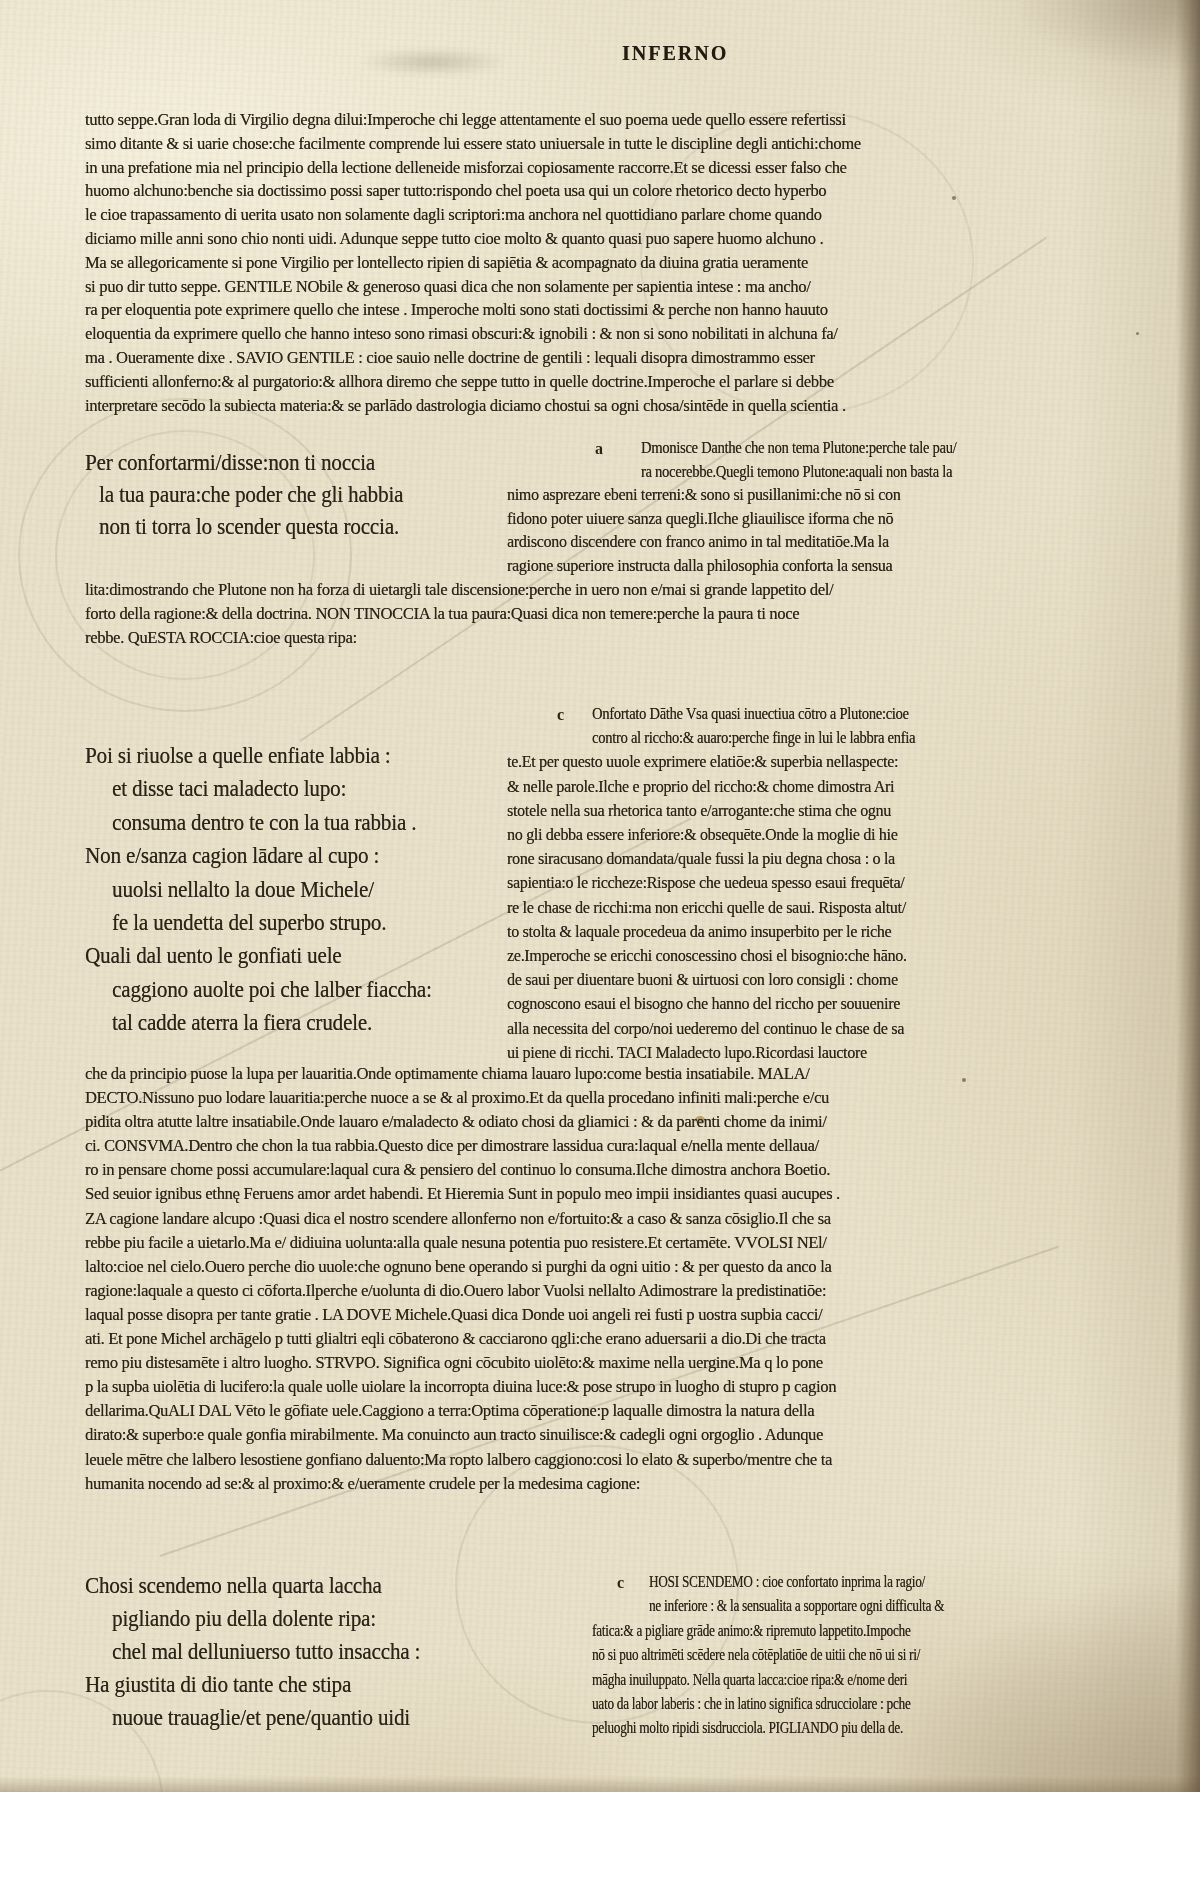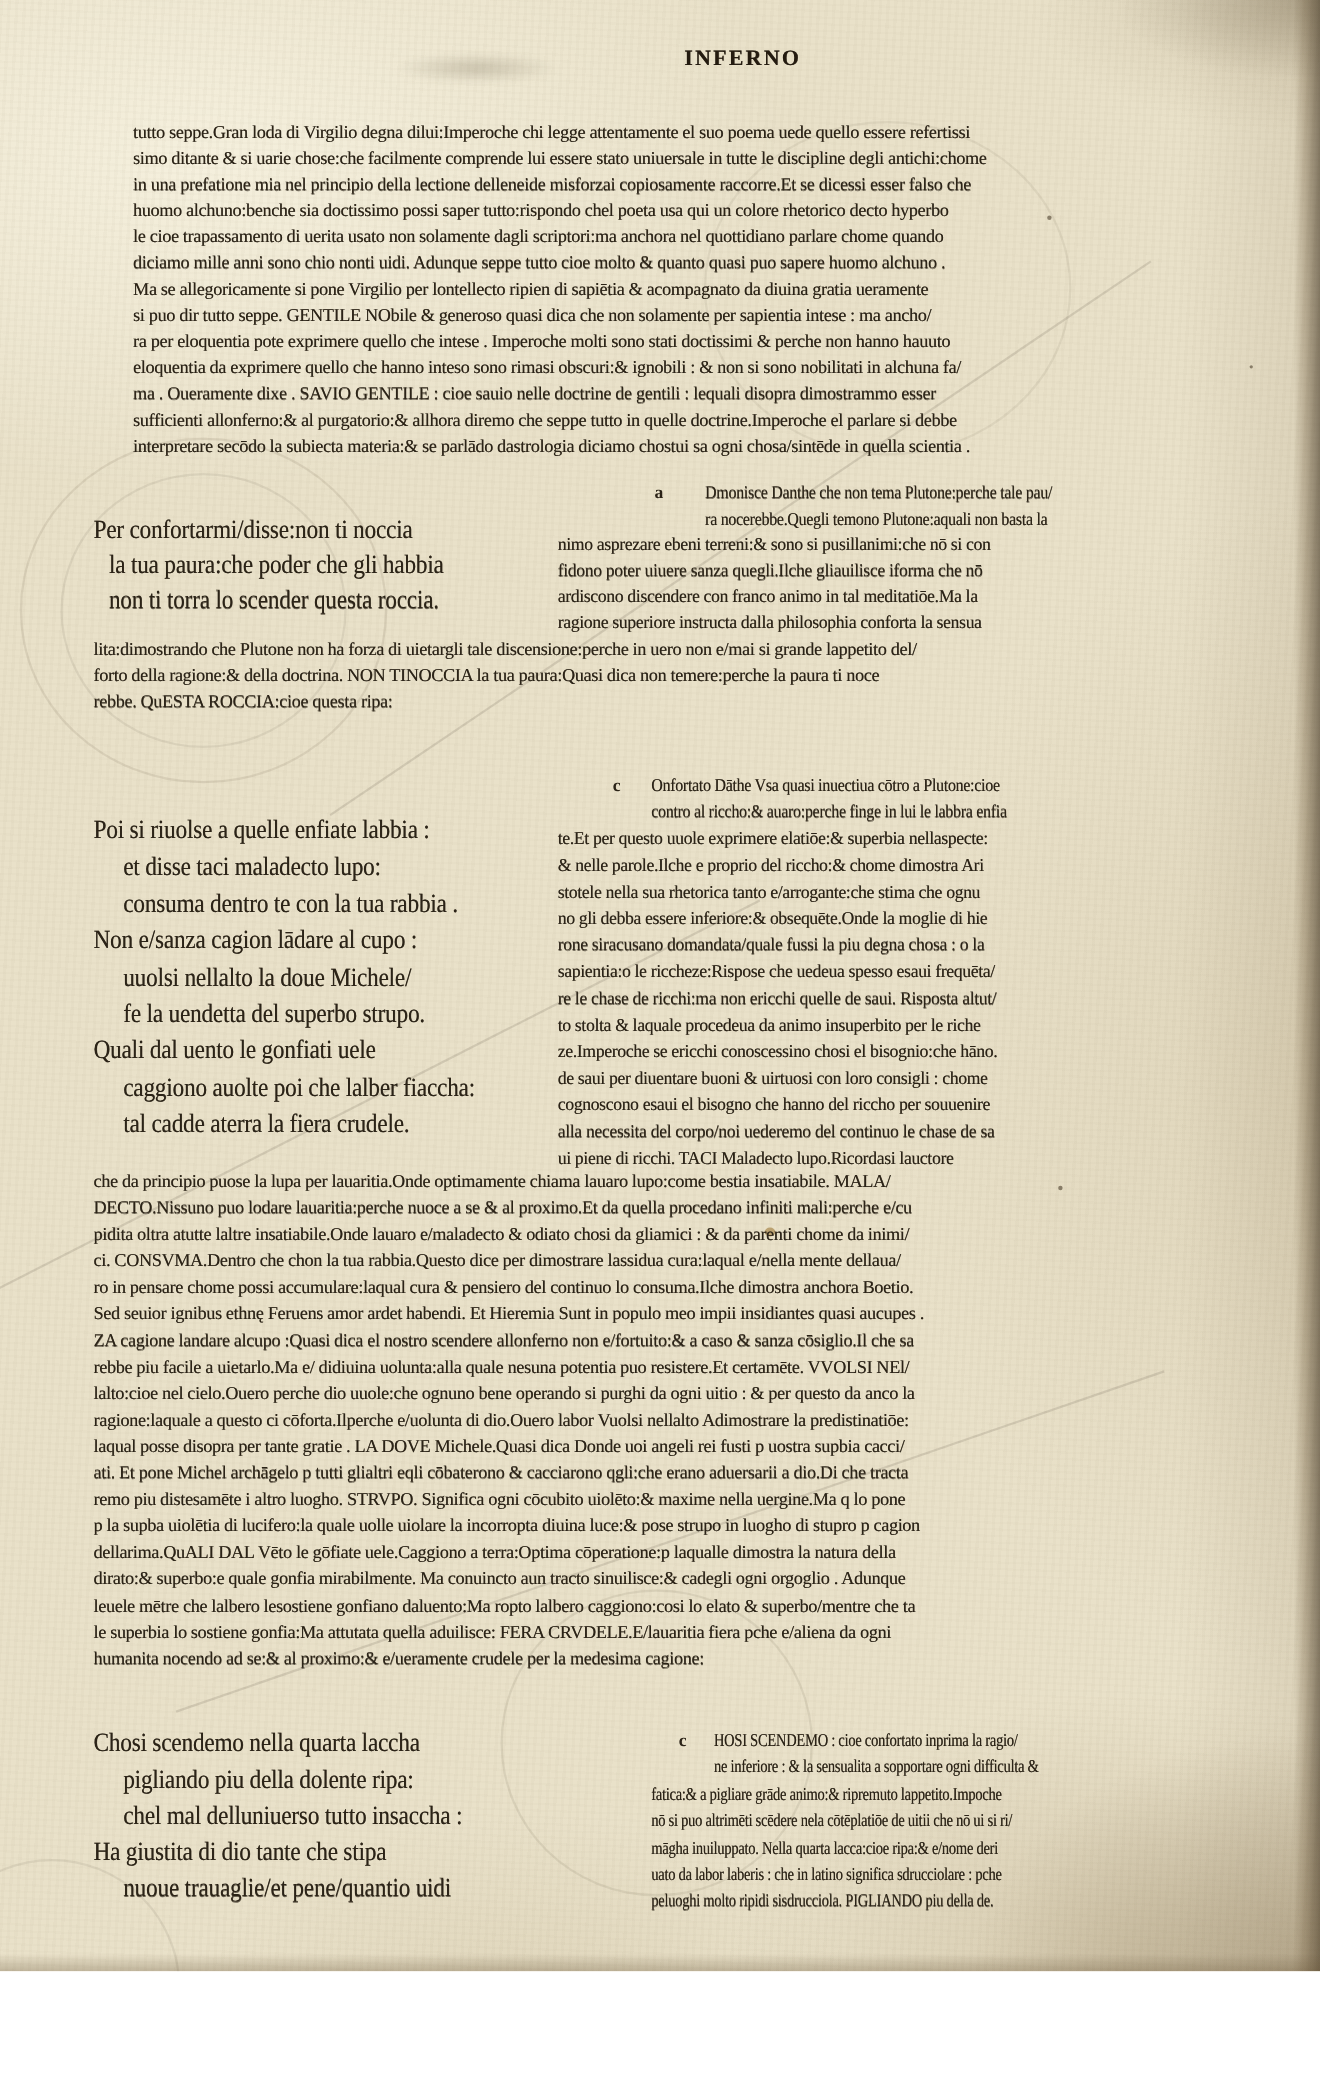--- a/index.html
+++ b/index.html
@@ -51,21 +51,21 @@
   .speck.s4{left:962px;top:1078px;width:4px;height:4px;}
 
   .running-title{position:absolute;left:622px;top:42px;font-size:20px;font-weight:700;
     letter-spacing:2px;color:#241b10;text-shadow:.3px .3px .4px rgba(36,27,16,.6);}
 
   .block,.verse,.comm{position:absolute;}
   .line{white-space:nowrap;transform-origin:0 50%;
     text-shadow:.2px .2px .3px rgba(43,35,23,.65);}
 
   .block .line{font-size:16.5px;line-height:23.8px;letter-spacing:-.3px;}
-  .intro{top:108px;left:85px;width:900px;margin-left:36px;}
+  .intro{top:108px;left:85px;width:900px;}
   .mid{top:578px;left:85px;width:900px;}
   .main{top:1062px;left:85px;width:900px;}
   .main .line{line-height:24.1px;}
 
   .comm .line{font-size:16.5px;letter-spacing:-.3px;transform:scaleX(.97);}
   .comm{width:458px;}
   .c1{top:436px;left:507px;}
   .c1 .line{line-height:23.5px;}
   .c1 .line.indent{margin-left:134px;transform:scaleX(.88);}
   .c2{top:702px;left:507px;}
@@ -74,21 +74,21 @@
   .c3{top:1570px;left:592px;width:373px;}
   .c3 .line{line-height:24.4px;transform:scaleX(.80);}
   .c3 .line.indent{margin-left:57px;}
   .guide{position:absolute;top:4px;font-size:16px;font-weight:700;}
   .c1 .guide{left:88px;}
   .c2 .guide{left:50px;}
   .c3 .guide{left:25px;}
 
   .verse .line{font-size:24px;letter-spacing:-.2px;transform:scaleX(.88);}
   .verse .line.indent{margin-left:27px;}
-  .v1{top:466px;left:85px;}
+  .v1{top:446px;left:85px;}
   .v1 .line{line-height:32px;}
   .v1 .line.indent{margin-left:14px;}
   .v2{top:739px;left:85px;}
   .v2 .line{line-height:33.4px;}
   .v3{top:1569px;left:85px;}
   .v3 .line{line-height:33px;}
 </style>
 </head>
 <body>
 
@@ -197,21 +197,20 @@
       <div class="line">rebbe piu facile a uietarlo.Ma e/ didiuina uolunta:alla quale nesuna potentia puo resistere.Et certamēte.   VVOLSI NEl/</div>
       <div class="line">lalto:cioe nel cielo.Ouero perche dio uuole:che ognuno bene operando si purghi da ogni uitio : &amp; per questo da anco la</div>
       <div class="line">ragione:laquale a questo ci cōforta.Ilperche e/uolunta di dio.Ouero labor Vuolsi nellalto  Adimostrare la predistinatiōe:</div>
       <div class="line">laqual posse disopra per tante gratie .    LA DOVE Michele.Quasi dica Donde uoi angeli rei fusti p uostra supbia cacci/</div>
       <div class="line">ati. Et pone Michel archāgelo p tutti glialtri eqli cōbaterono &amp; cacciarono qgli:che erano aduersarii a dio.Di che tracta</div>
       <div class="line">remo piu distesamēte i altro luogho.    STRVPO. Significa ogni cōcubito uiolēto:&amp; maxime nella uergine.Ma q lo pone</div>
       <div class="line">p la supba uiolētia di lucifero:la quale uolle uiolare la incorropta diuina luce:&amp; pose strupo in luogho di stupro p cagion</div>
       <div class="line">dellarima.QuALI DAL Vēto le gōfiate uele.Caggiono a terra:Optima cōperatione:p laqualle dimostra la natura della</div>
       <div class="line">dirato:&amp; superbo:e quale gonfia mirabilmente. Ma conuincto aun tracto sinuilisce:&amp; cadegli ogni orgoglio . Adunque</div>
       <div class="line">leuele mētre che lalbero lesostiene gonfiano daluento:Ma ropto lalbero caggiono:cosi lo elato &amp; superbo/mentre che ta</div>
-      <div class="line">le superbia lo sostiene gonfia:Ma attutata quella aduilisce:   FERA CRVDELE.E/lauaritia fiera pche e/aliena da ogni</div>
       <div class="line">humanita nocendo ad se:&amp; al proximo:&amp; e/ueramente crudele per la medesima cagione:</div>
     </section>
 
   <section class="verse v3">
       <div class="line">Chosi scendemo nella quarta laccha</div>
       <div class="line indent">pigliando piu della dolente ripa:</div>
       <div class="line indent">chel mal delluniuerso tutto insaccha :</div>
       <div class="line">Ha giustita di dio tante che stipa</div>
       <div class="line indent">nuoue trauaglie/et pene/quantio uidi</div>
     </section>

